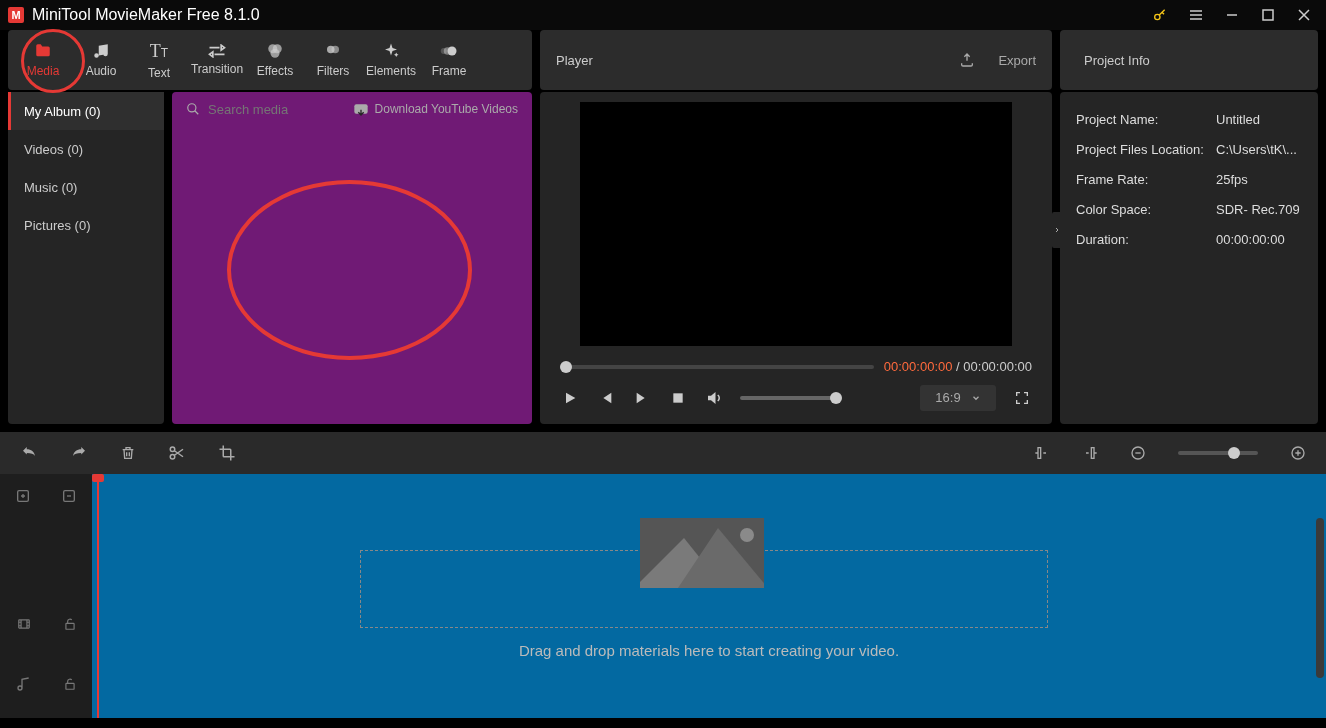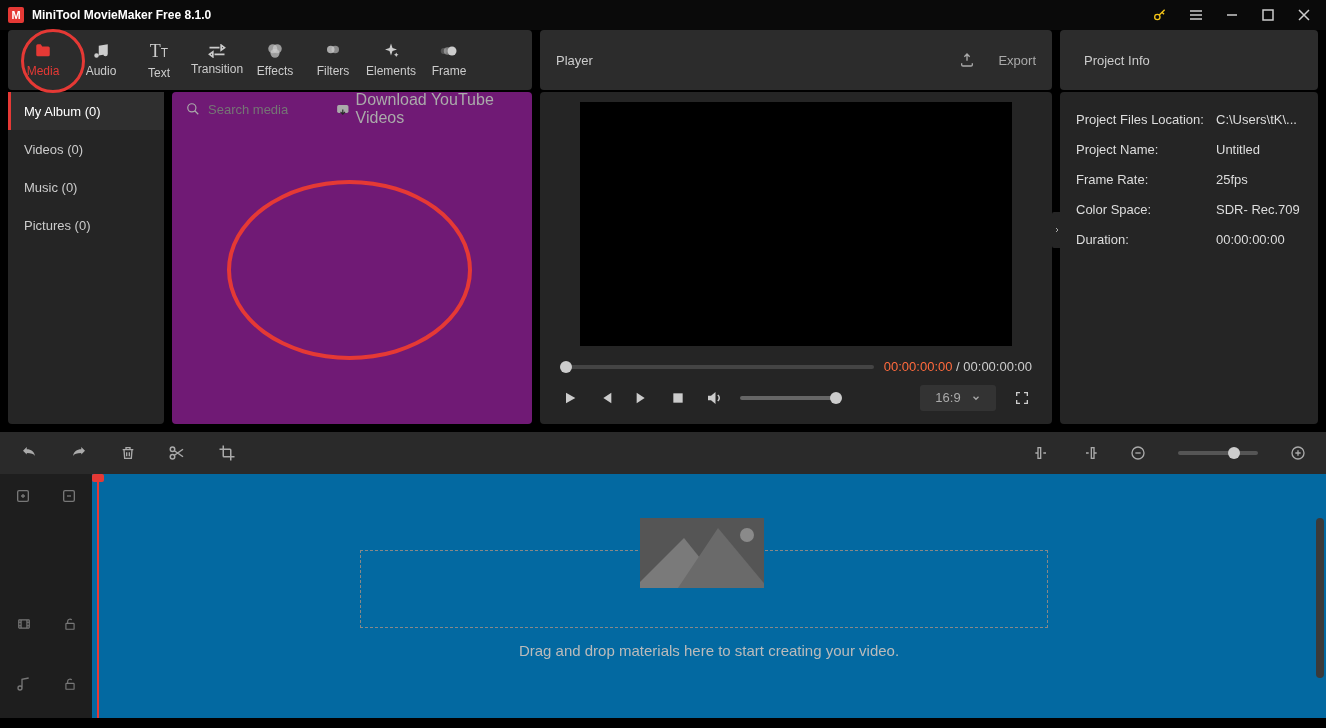--- a/index.html
+++ b/index.html
@@ -1,19 +1,19 @@
 <!DOCTYPE html>
 <html><head>
 <meta charset="utf-8">
 <style>
 *{margin:0;padding:0;box-sizing:border-box;font-family:"Segoe UI",Arial,sans-serif;user-select:none}
 html,body{width:1326px;height:728px;background:#000;color:#ccc;overflow:hidden;font-size:13px}
 .titlebar{height:30px;background:#0a0a0a;display:flex;align-items:center;padding:0 8px;gap:8px}
 .logo{width:16px;height:16px;background:#e53935;border-radius:2px;display:flex;align-items:center;justify-content:center;color:#fff;font-size:11px;font-weight:bold}
-.title{color:#fff;font-size:12px;font-weight:700;flex:1}
+.title{color:#fff;font-size:16px;font-weight:400;flex:1}
 .winbtn{width:28px;height:28px;display:flex;align-items:center;justify-content:center;color:#ccc;cursor:pointer}
 .key{color:#f5c518}
 .row1{height:62px;display:flex;gap:8px;padding:0 8px 2px 8px;background:#000}
 .toolbar{flex:0 0 524px;background:#2c2c2c;border-radius:4px;display:flex;align-items:center;padding:0 6px;position:relative}
 .tbtn{width:58px;display:flex;flex-direction:column;align-items:center;justify-content:center;gap:4px;color:#ccc;cursor:pointer;height:100%}
 .tbtn .ico{font-size:18px}
 .tbtn.active{color:#e53935}
 .tbtn span{font-size:12px}
 .circle1{position:absolute;left:13px;top:-1px;width:64px;height:64px;border:3px solid #e53935;border-radius:50%;pointer-events:none}
 .player-head{flex:1;background:#2c2c2c;border-radius:4px;display:flex;align-items:center;padding:0 16px;justify-content:space-between}
@@ -21,21 +21,21 @@
 .pinfo-head{flex:0 0 258px;background:#2c2c2c;border-radius:4px;display:flex;align-items:center;padding:0 24px}
 .row2{height:340px;display:flex;gap:8px;padding:0 8px 8px 8px;background:#000}
 .left{flex:0 0 524px;display:flex;gap:8px}
 .sidebar{width:156px;background:#252525;border-radius:4px;display:flex;flex-direction:column}
 .sitem{height:38px;display:flex;align-items:center;padding:0 16px;color:#ccc;cursor:pointer;font-size:13px}
 .sitem.active{background:#2f2f2f;border-left:3px solid #e53935;padding-left:13px;color:#fff}
 .mediapane{flex:1;background:#701a75;border-radius:4px;display:flex;flex-direction:column;position:relative}
 .mtop{height:34px;display:flex;align-items:center;padding:0 14px;gap:8px;color:#aaa}
 .search{flex:1;display:flex;align-items:center;gap:8px}
 .search input{background:transparent;border:none;color:#ccc;outline:none;font-size:13px;width:120px}
-.dlyt{display:flex;align-items:center;gap:6px;cursor:pointer;font-size:16px}
+.dlyt{display:flex;align-items:center;gap:6px;cursor:pointer;font-size:12px}
 .dropzone{position:absolute;left:78px;top:114px;width:200px;height:120px;border:1px dashed #666;display:flex;flex-direction:column;align-items:center;justify-content:center;gap:14px;color:#ccc;cursor:pointer}
 .ellipse{position:absolute;left:55px;top:88px;width:245px;height:180px;border:4px solid #e53935;border-radius:50%;pointer-events:none}
 .playerpane{flex:1;background:#252525;border-radius:4px;display:flex;flex-direction:column;padding:10px 20px 8px 20px;position:relative}
 .video{flex:0 0 244px;background:#000;margin:0 20px}
 .scrub{display:flex;align-items:center;gap:10px;height:28px;margin-top:8px}
 .scrubbar{flex:1;height:4px;background:#444;border-radius:2px;position:relative}
 .scrubdot{position:absolute;left:0;top:-4px;width:12px;height:12px;background:#ccc;border-radius:50%}
 .tc{font-size:13px}
 .tc .red{color:#ff6a3d}
 .controls{display:flex;align-items:center;gap:16px;height:40px;color:#ccc}
@@ -277,26 +277,26 @@
     </div>
   </div>
 
   <div class="pinfo">
     <div class="collapse">
         <svg width="8" height="12" viewBox="0 0 24 24" fill="none" stroke="currentColor" stroke-width="3">
           <path d="M9 6l6 6-6 6"></path>
         </svg>
       </div>
     <div class="prow">
+        <div class="lbl">Project Name:</div>
+        <div class="val">Untitled</div>
+      </div>
+    <div class="prow">
         <div class="lbl">Project Files Location:</div>
         <div class="val">C:\Users\tK\...</div>
-      </div>
-    <div class="prow">
-        <div class="lbl">Project Name:</div>
-        <div class="val">Untitled</div>
       </div>
     <div class="prow">
         <div class="lbl">Frame Rate:</div>
         <div class="val">25fps</div>
       </div>
     <div class="prow">
         <div class="lbl">Color Space:</div>
         <div class="val">SDR- Rec.709</div>
       </div>
     <div class="prow">

